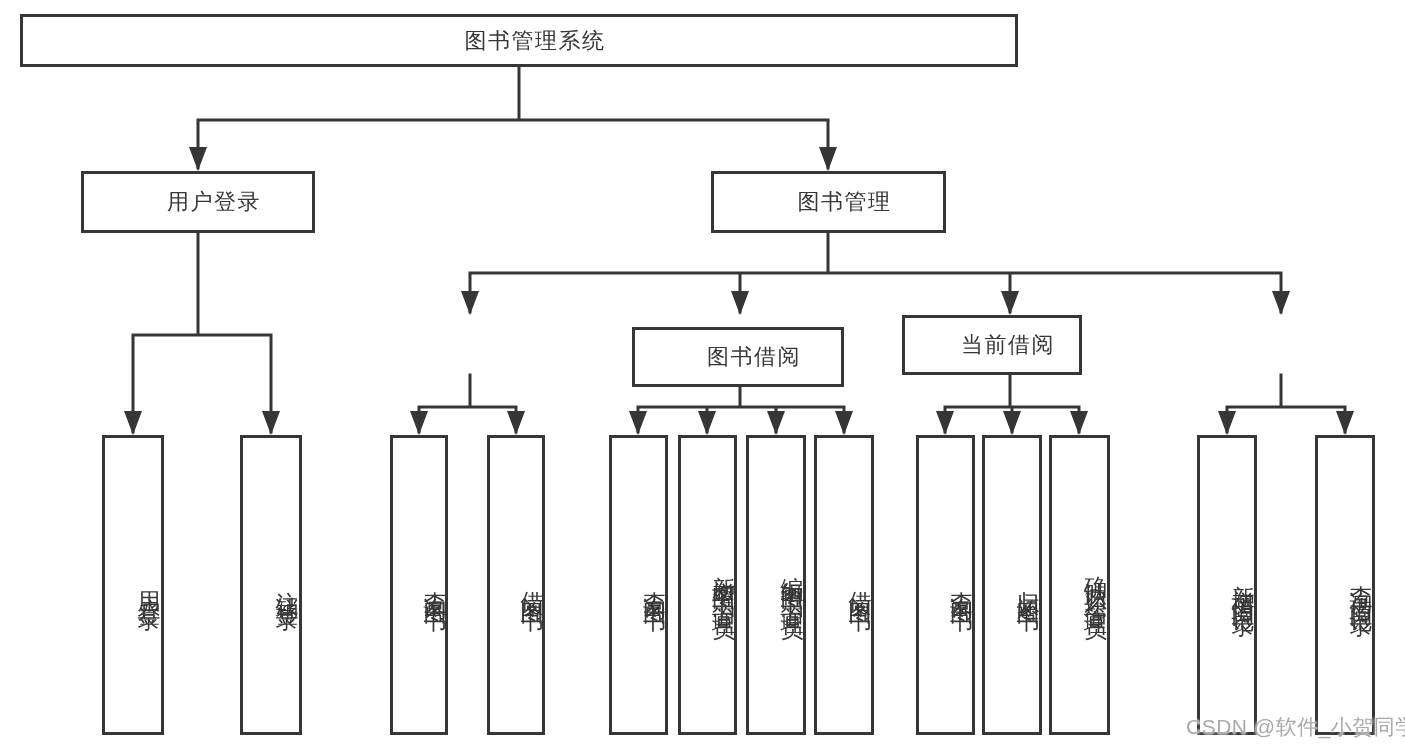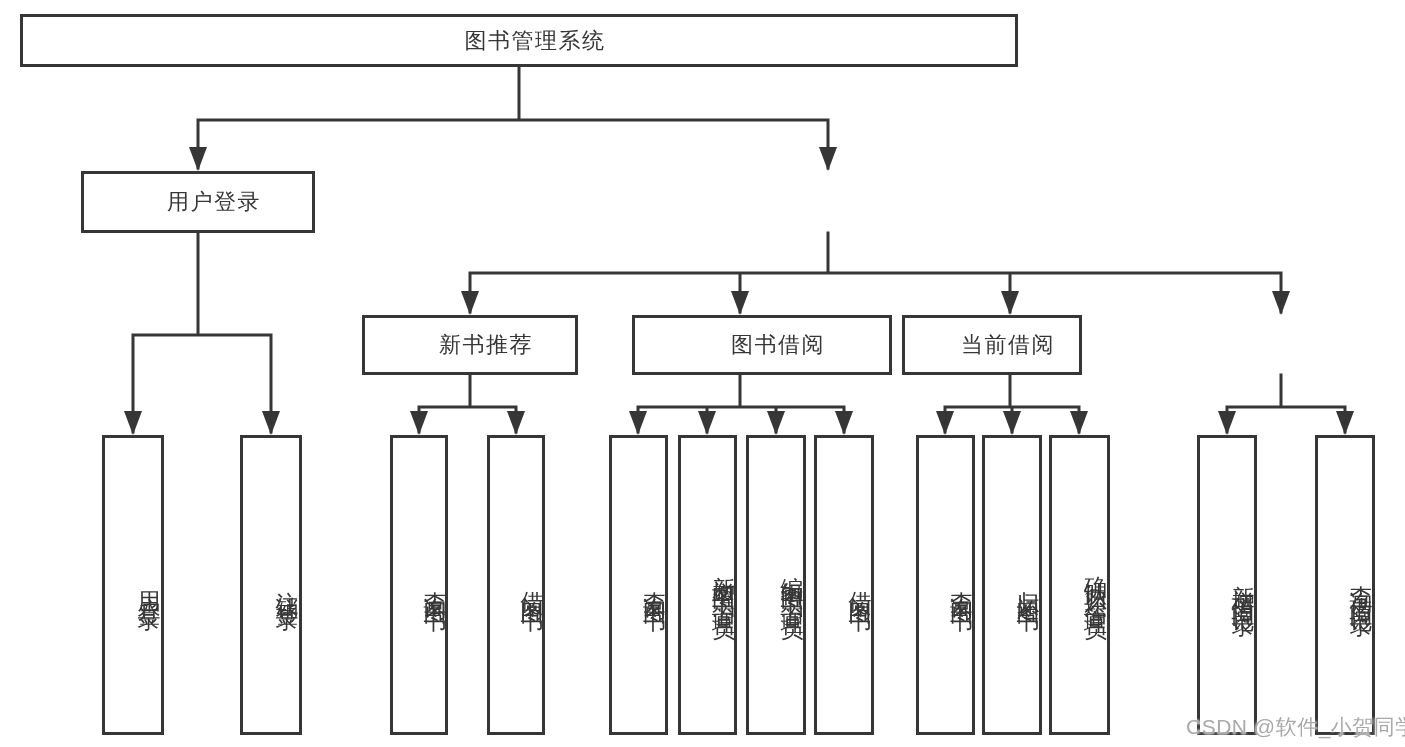--- a/index.html
+++ b/index.html
@@ -89,23 +89,23 @@
 
     <g>
       <path class="cl" d="M1281,375 V407 M1227,407 H1345 M1227,407 V432 M1345,407 V432"></path>
       <path class="ah" d="M1218,411 h18 L1227,435 Z M1336,411 h18 L1345,435 Z"></path>
     </g>
   </svg>
 
   <div class="node h" style="left:20px;top:14px;width:998px;height:53px">图书管理系统</div>
 
   <div class="node h" style="left:81px;top:171px;width:234px;height:62px">用户登录</div>
+  <div class="node h" style="left:711px;top:171px;width:235px;height:62px">图书管理</div>
 
-  <div class="node h" style="left:362px;top:315px;width:216px;height:60px">新书推荐</div>
-  <div class="node h" style="left:632px;top:315px;width:260px;height:60px">图书借阅</div>
+  <div class="node h" style="left:632px;top:327px;width:212px;height:60px">图书借阅</div>
   <div class="node h" style="left:902px;top:315px;width:180px;height:60px">当前借阅</div>
 
   <div class="node v" style="left:102px;top:435px;width:62px;height:300px">
     <span class="vtext">用户登录</span>
   </div>
   <div class="node v" style="left:240px;top:435px;width:62px;height:300px">
     <span class="vtext">注销登录</span>
   </div>
 
   <div class="node v" style="left:390px;top:435px;width:58px;height:300px">

